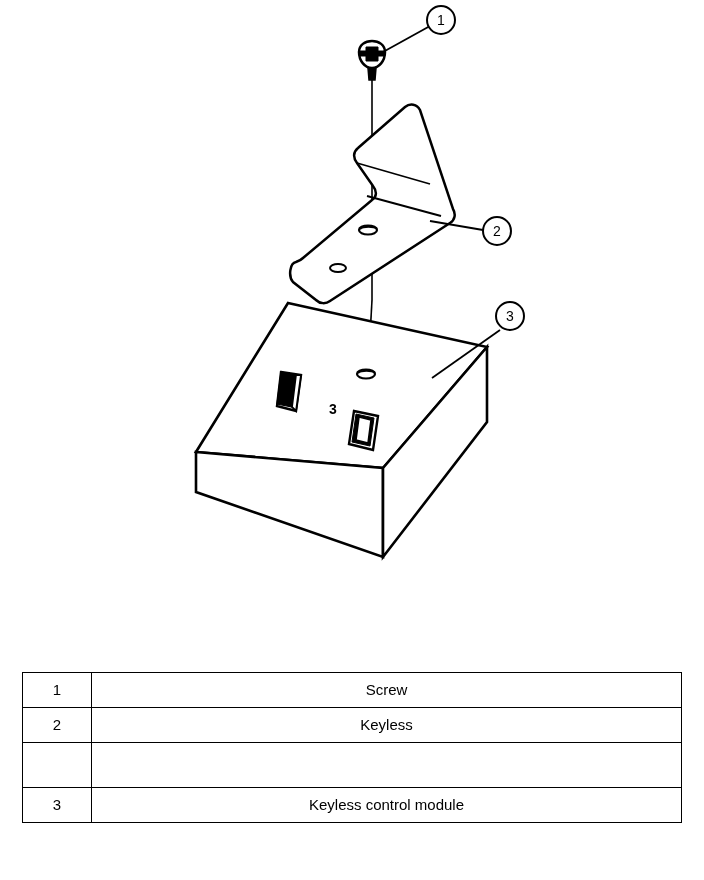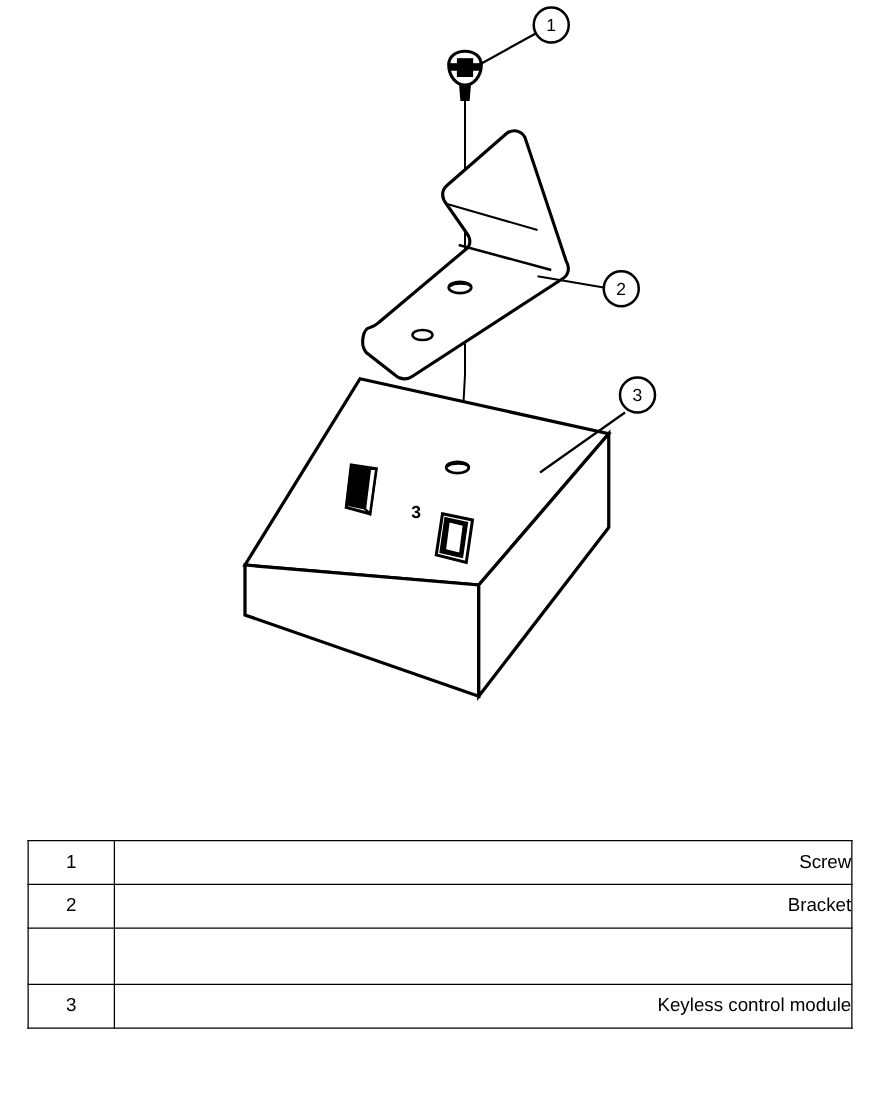--- a/index.html
+++ b/index.html
@@ -39,21 +39,21 @@
     line-height: 1.2;
     padding: 0;
     vertical-align: middle;
     height: 34px;
   }
   td.num-cell {
     width: 68px;
     text-align: center;
   }
   td.desc-cell {
-    text-align: right;
+    text-align: center;
     padding-left: 10px;
   }
   tr.spacer-row td {
     height: 44px;
     border-top: none;
   }
   tr.spacer-row td.num-cell {
     border-top: none;
   }
   .callout-text {
@@ -153,21 +153,21 @@
 
 <div id="parts-table-wrap">
   <table class="parts-table">
     <tbody>
       <tr>
         <td class="num-cell">1</td>
         <td class="desc-cell">Screw</td>
       </tr>
       <tr>
         <td class="num-cell">2</td>
-        <td class="desc-cell">Bracket</td>
+        <td class="desc-cell">Keyless</td>
       </tr>
       <tr class="spacer-row">
         <td class="num-cell"></td>
         <td class="desc-cell"></td>
       </tr>
       <tr>
         <td class="num-cell">3</td>
         <td class="desc-cell">Keyless control module</td>
       </tr>
     </tbody>

